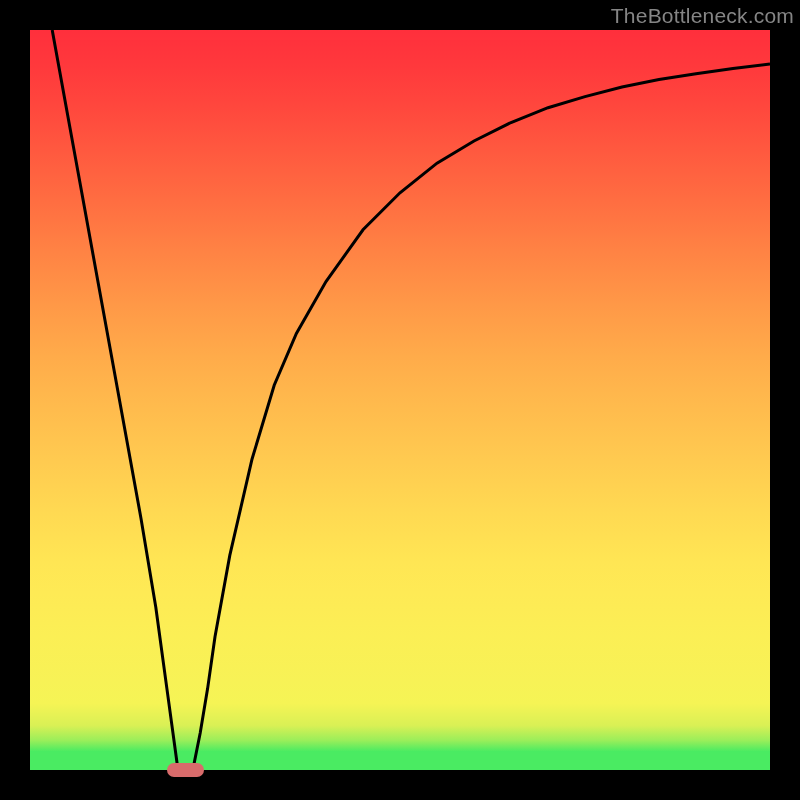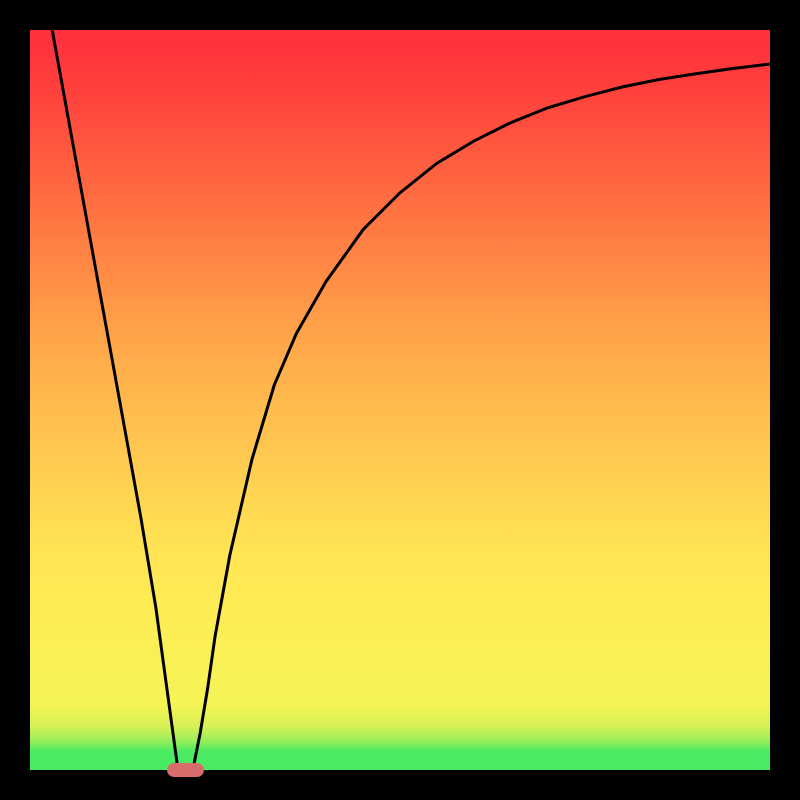--- a/index.html
+++ b/index.html
@@ -75,13 +75,14 @@
 </head>
 <body>
 
 <div class="chart-container">
   <div class="plot-area">
     <svg class="curve-svg" viewBox="0 0 740 740" preserveAspectRatio="none">
       <path id="curve-path" d="M22.20 0.00 L37.00 81.40 L51.80 162.80 L66.60 244.20 L81.40 325.60 L96.20 407.00 L111.00 488.40 L125.80 577.20 L136.90 658.60 L148.00 740.00 L155.40 740.00 L162.80 740.00 L170.20 703.00 L177.60 658.60 L185.00 606.80 L199.80 525.40 L222.00 429.20 L244.20 355.20 L266.40 303.40 L296.00 251.60 L333.00 199.80 L370.00 162.80 L407.00 133.20 L444.00 111.00 L481.00 92.50 L518.00 77.70 L555.00 66.60 L592.00 56.98 L629.00 49.58 L666.00 43.66 L703.00 38.48 L740.00 34.04" fill="none" stroke="#000" stroke-width="3"></path>
     </svg>
     <div id="min-marker" class="marker" style="left: 136.9px; width: 37px; top: 733px;"></div>
   </div>
+  <div class="watermark">TheBottleneck.com</div>
 </div>
 
 </body></html>

